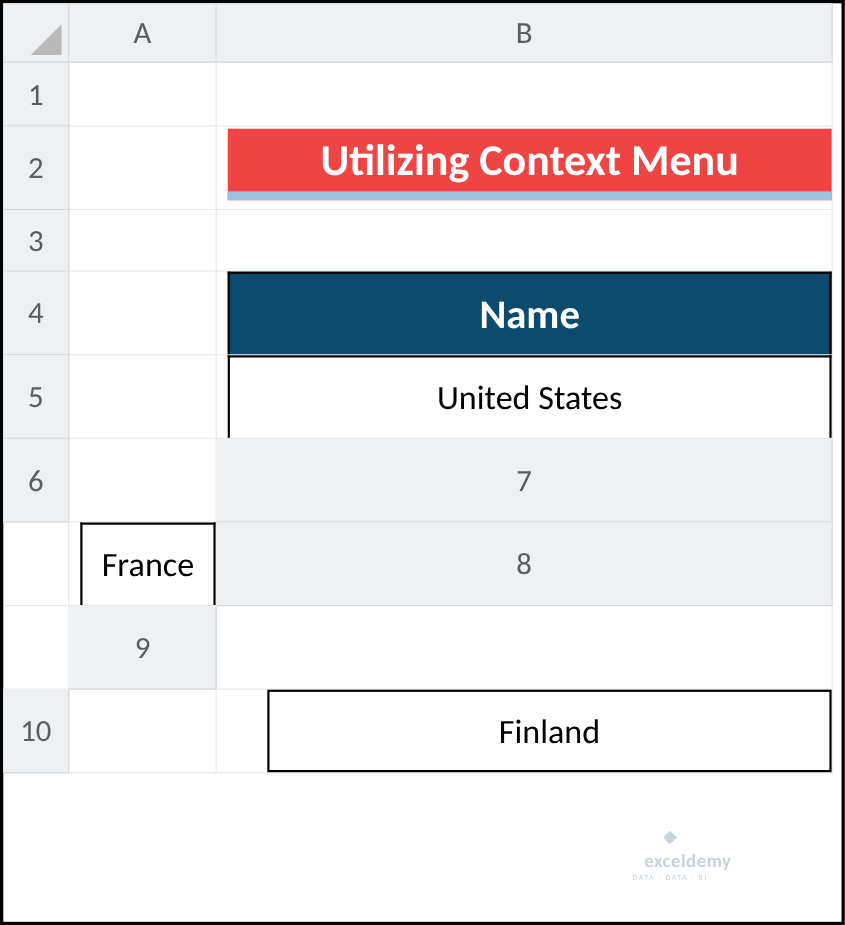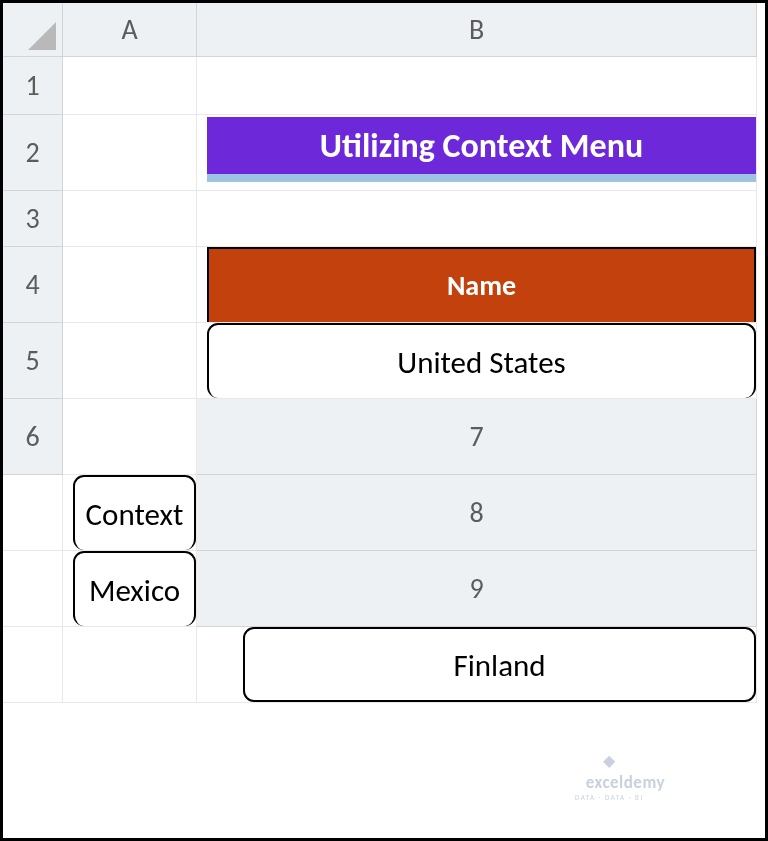--- a/index.html
+++ b/index.html
@@ -62,60 +62,59 @@
     border-right: 1px solid #e8e8e8;
     border-bottom: 1px solid #e8e8e8;
     position: relative;
   }
   .title-banner {
     position: absolute;
     left: 10px;
     right: 0;
     top: 2px;
     bottom: 8px;
-    background: #6d28d9;
+    background: #ef4444;
     color: #fff;
     font-weight: bold;
-    font-size: 34px;
+    font-size: 40px;
     display: flex;
     align-items: center;
     justify-content: center;
     border-bottom: 8px solid #9dc2e2;
   }
   .table-hdr {
     position: absolute;
     left: 10px;
     right: 0;
     top: 0;
     bottom: 0;
-    background: #c2410c;
+    background: #0c4a6e;
     color: #fff;
     font-weight: bold;
-    font-size: 28px;
+    font-size: 37px;
     display: flex;
     align-items: center;
     justify-content: center;
     border: 2px solid #000;
     border-bottom: none;
   }
   .table-cell {
     position: absolute;
     left: 10px;
     right: 0;
     top: 0;
     bottom: 0;
     border-left: 2px solid #000;
     border-right: 2px solid #000;
     border-top: 2px solid #000;
     display: flex;
     align-items: center;
     justify-content: center;
     font-size: 31px;
     color: #000;
-    border-radius: 11px;
   }
   .table-cell.last {
     border-bottom: 2px solid #000;
     margin-left: 36px;
   }
   .watermark {
     position: absolute;
     right: 100px;
     bottom: 36px;
     font-size: 12px;
@@ -173,32 +172,30 @@
     <div class="cell">
       <div class="table-cell">United States</div>
     </div>
 
     <div class="row-h">6</div>
     <div class="cell"></div>
 
     <div class="row-h">7</div>
     <div class="cell"></div>
     <div class="cell">
-      <div class="table-cell">Context</div>
+      <div class="table-cell">France</div>
     </div>
 
     <div class="row-h">8</div>
     <div class="cell"></div>
-    <div class="cell">
-      <div class="table-cell">Mexico</div>
-    </div>
 
     <div class="row-h">9</div>
     <div class="cell"></div>
 
+    <div class="row-h">10</div>
     <div class="cell"></div>
     <div class="cell">
       <div class="table-cell last">Finland</div>
     </div>
 
   </div>
 
   <div class="watermark">
     <div class="wm-icon">◆</div>
     <div class="wm-name">exceldemy</div>

